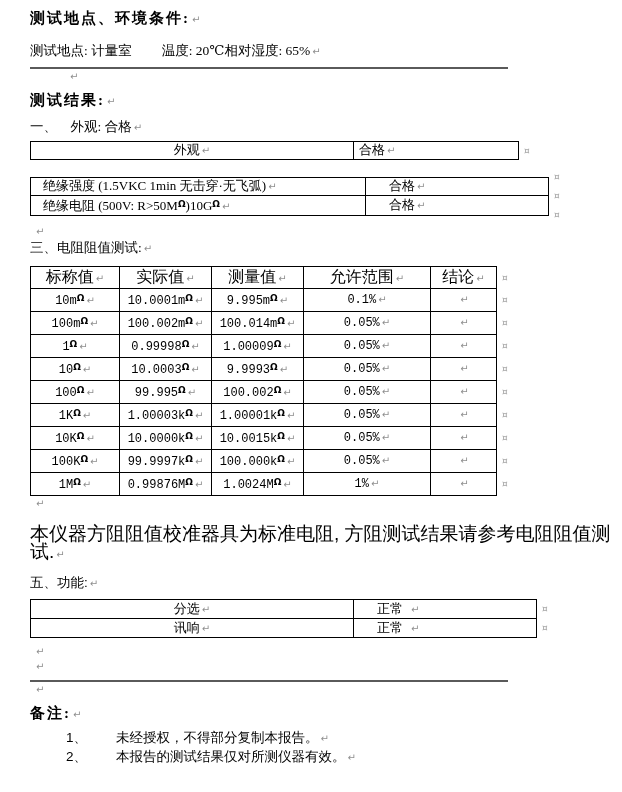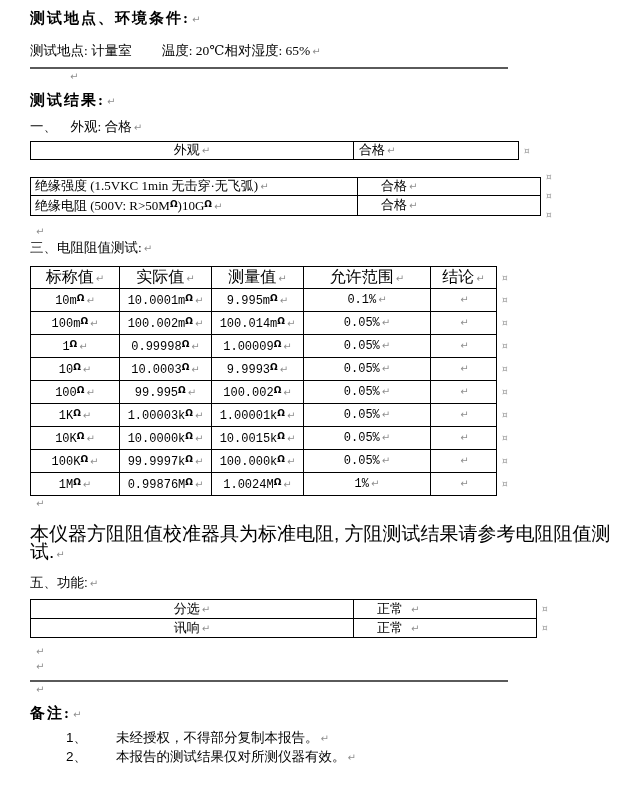--- a/index.html
+++ b/index.html
@@ -29,21 +29,21 @@
   .note { font-size:19px; line-height:18px; margin-top:14px; }
   .hei { font-family:"Liberation Sans","DejaVu Sans",sans-serif; }
 
   .twrap { display:flex; align-items:center; }
   table { border-collapse:collapse; table-layout:fixed; }
   td,th { border:1px solid #000; padding:0; font-weight:normal; overflow:hidden; white-space:nowrap; }
 
   .t1 td, .t2 td { height:17px; font-size:13px; line-height:16px; }
   .t1 .c-item  { width:322px; text-align:center; }
   .t1 .c-res   { width:159px; text-align:left; padding-left:5px; }
-  .t2 .c-item  { width:322px; text-align:left; padding-left:4px; }
+  .t2 .c-item  { width:322px; text-align:left; padding-left:12px; }
   .t2 .c-res   { width:159px; text-align:left; padding-left:23px; }
 
   .t3 th { height:21px; font-size:16px; }
   .t3 td { height:22px; font-size:12px; text-align:center;
            font-family:"Liberation Mono","DejaVu Sans Mono",monospace; }
   .t3 .w1 { width:88px; } .t3 .w2 { width:91px; } .t3 .w3 { width:91px; }
   .t3 .w4 { width:126px; } .t3 .w5 { width:65px; }
 
   .t4 td { height:18px; font-size:13px; line-height:17px; }
   .t4 .c-item { width:322px; text-align:center; }

